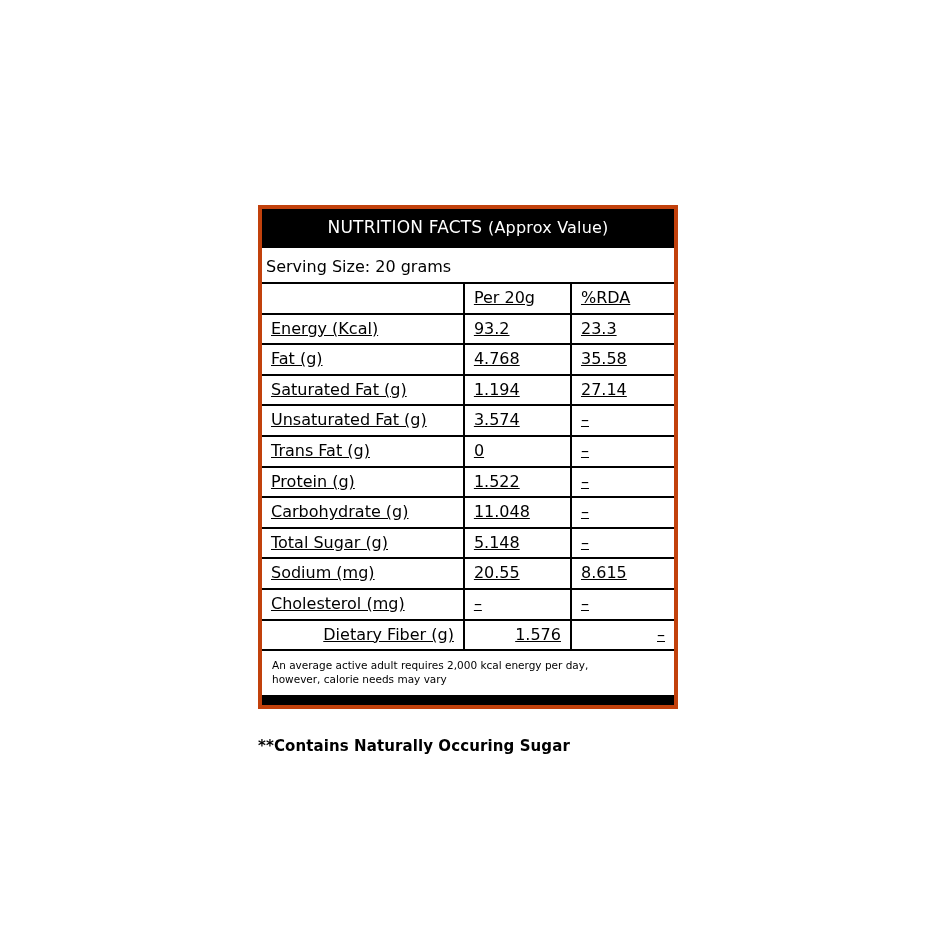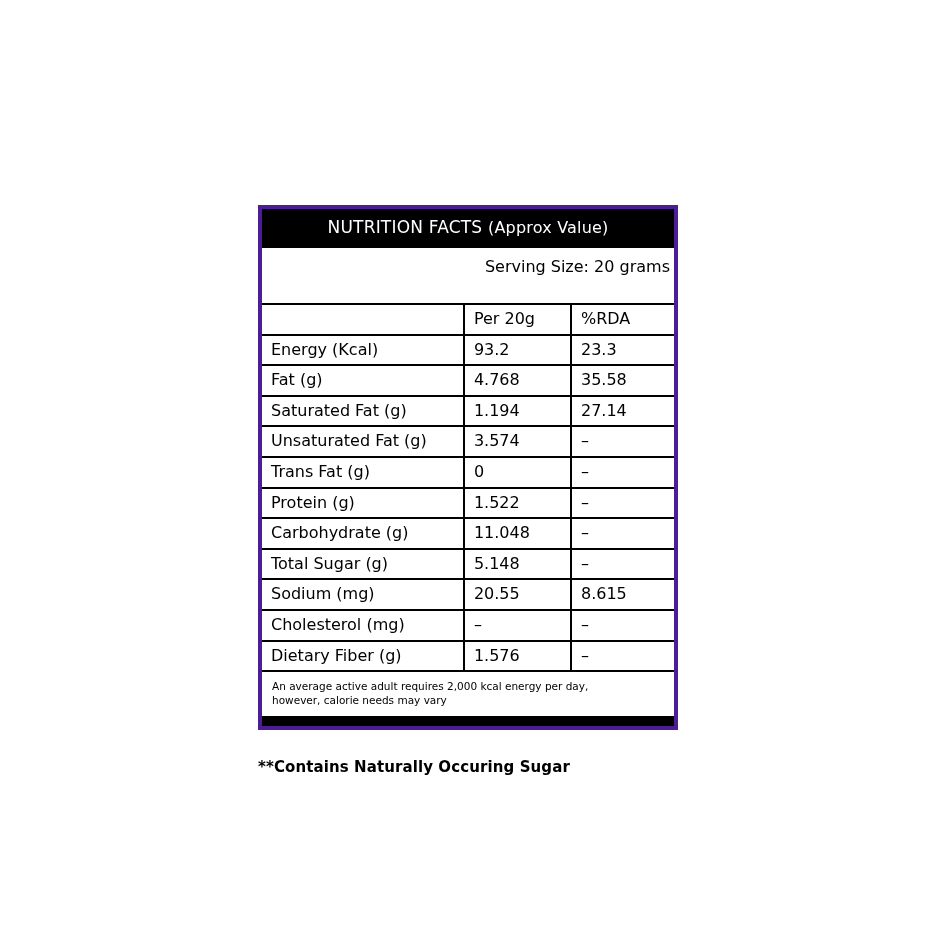--- a/index.html
+++ b/index.html
@@ -17,76 +17,78 @@
   }
 
   #label-wrap {
     position: absolute;
     left: 258px;
     top: 205px;
     width: 420px;
   }
 
   .nf-panel {
-    border: 4px solid #4c1d95;
+    border: 4px solid #c2410c;
     background: #ffffff;
     box-sizing: border-box;
     width: 420px;
   }
 
   .nf-title {
     background: #000000;
     color: #ffffff;
     text-align: center;
     font-size: 17px;
     padding: 8px 4px 9px 4px;
     letter-spacing: 0.2px;
     white-space: nowrap;
   }
   .nf-title .approx {
     font-size: 16px;
   }
 
   .nf-serving {
-    text-align: right;
+    text-align: left;
     font-size: 16px;
-    padding: 9px 4px 27px 4px;
+    padding: 9px 4px 6px 4px;
     border-bottom: 2px solid #000000;
     border-top: 2px solid #000000;
   }
 
   table.nf-table {
     width: 100%;
     border-collapse: collapse;
     font-size: 16px;
   }
   table.nf-table td, table.nf-table th {
     border: 2px solid #000000;
     padding: 5px 9px 6px 9px;
     font-weight: normal;
     text-align: left;
     vertical-align: middle;
     line-height: 1.1;
+    text-decoration: underline;
   }
   table.nf-table tr td:first-child,
   table.nf-table tr th:first-child {
     border-left: none;
     width: 49%;
   }
   table.nf-table tr td:last-child,
   table.nf-table tr th:last-child {
     border-right: none;
     width: 25%;
   }
   table.nf-table tr:first-child td,
   table.nf-table tr:first-child th {
     border-top: none;
   }
   table.nf-table tr:last-child td {
     border-bottom: none;
+    text-align: right;
   }
   table.nf-table th.col-mid, table.nf-table td.col-mid {
     width: 26%;
   }
   .hdr-blank { }
 
   .nf-footnote {
     font-size: 10.5px;
     line-height: 1.35;
     padding: 7px 26px 9px 10px;

